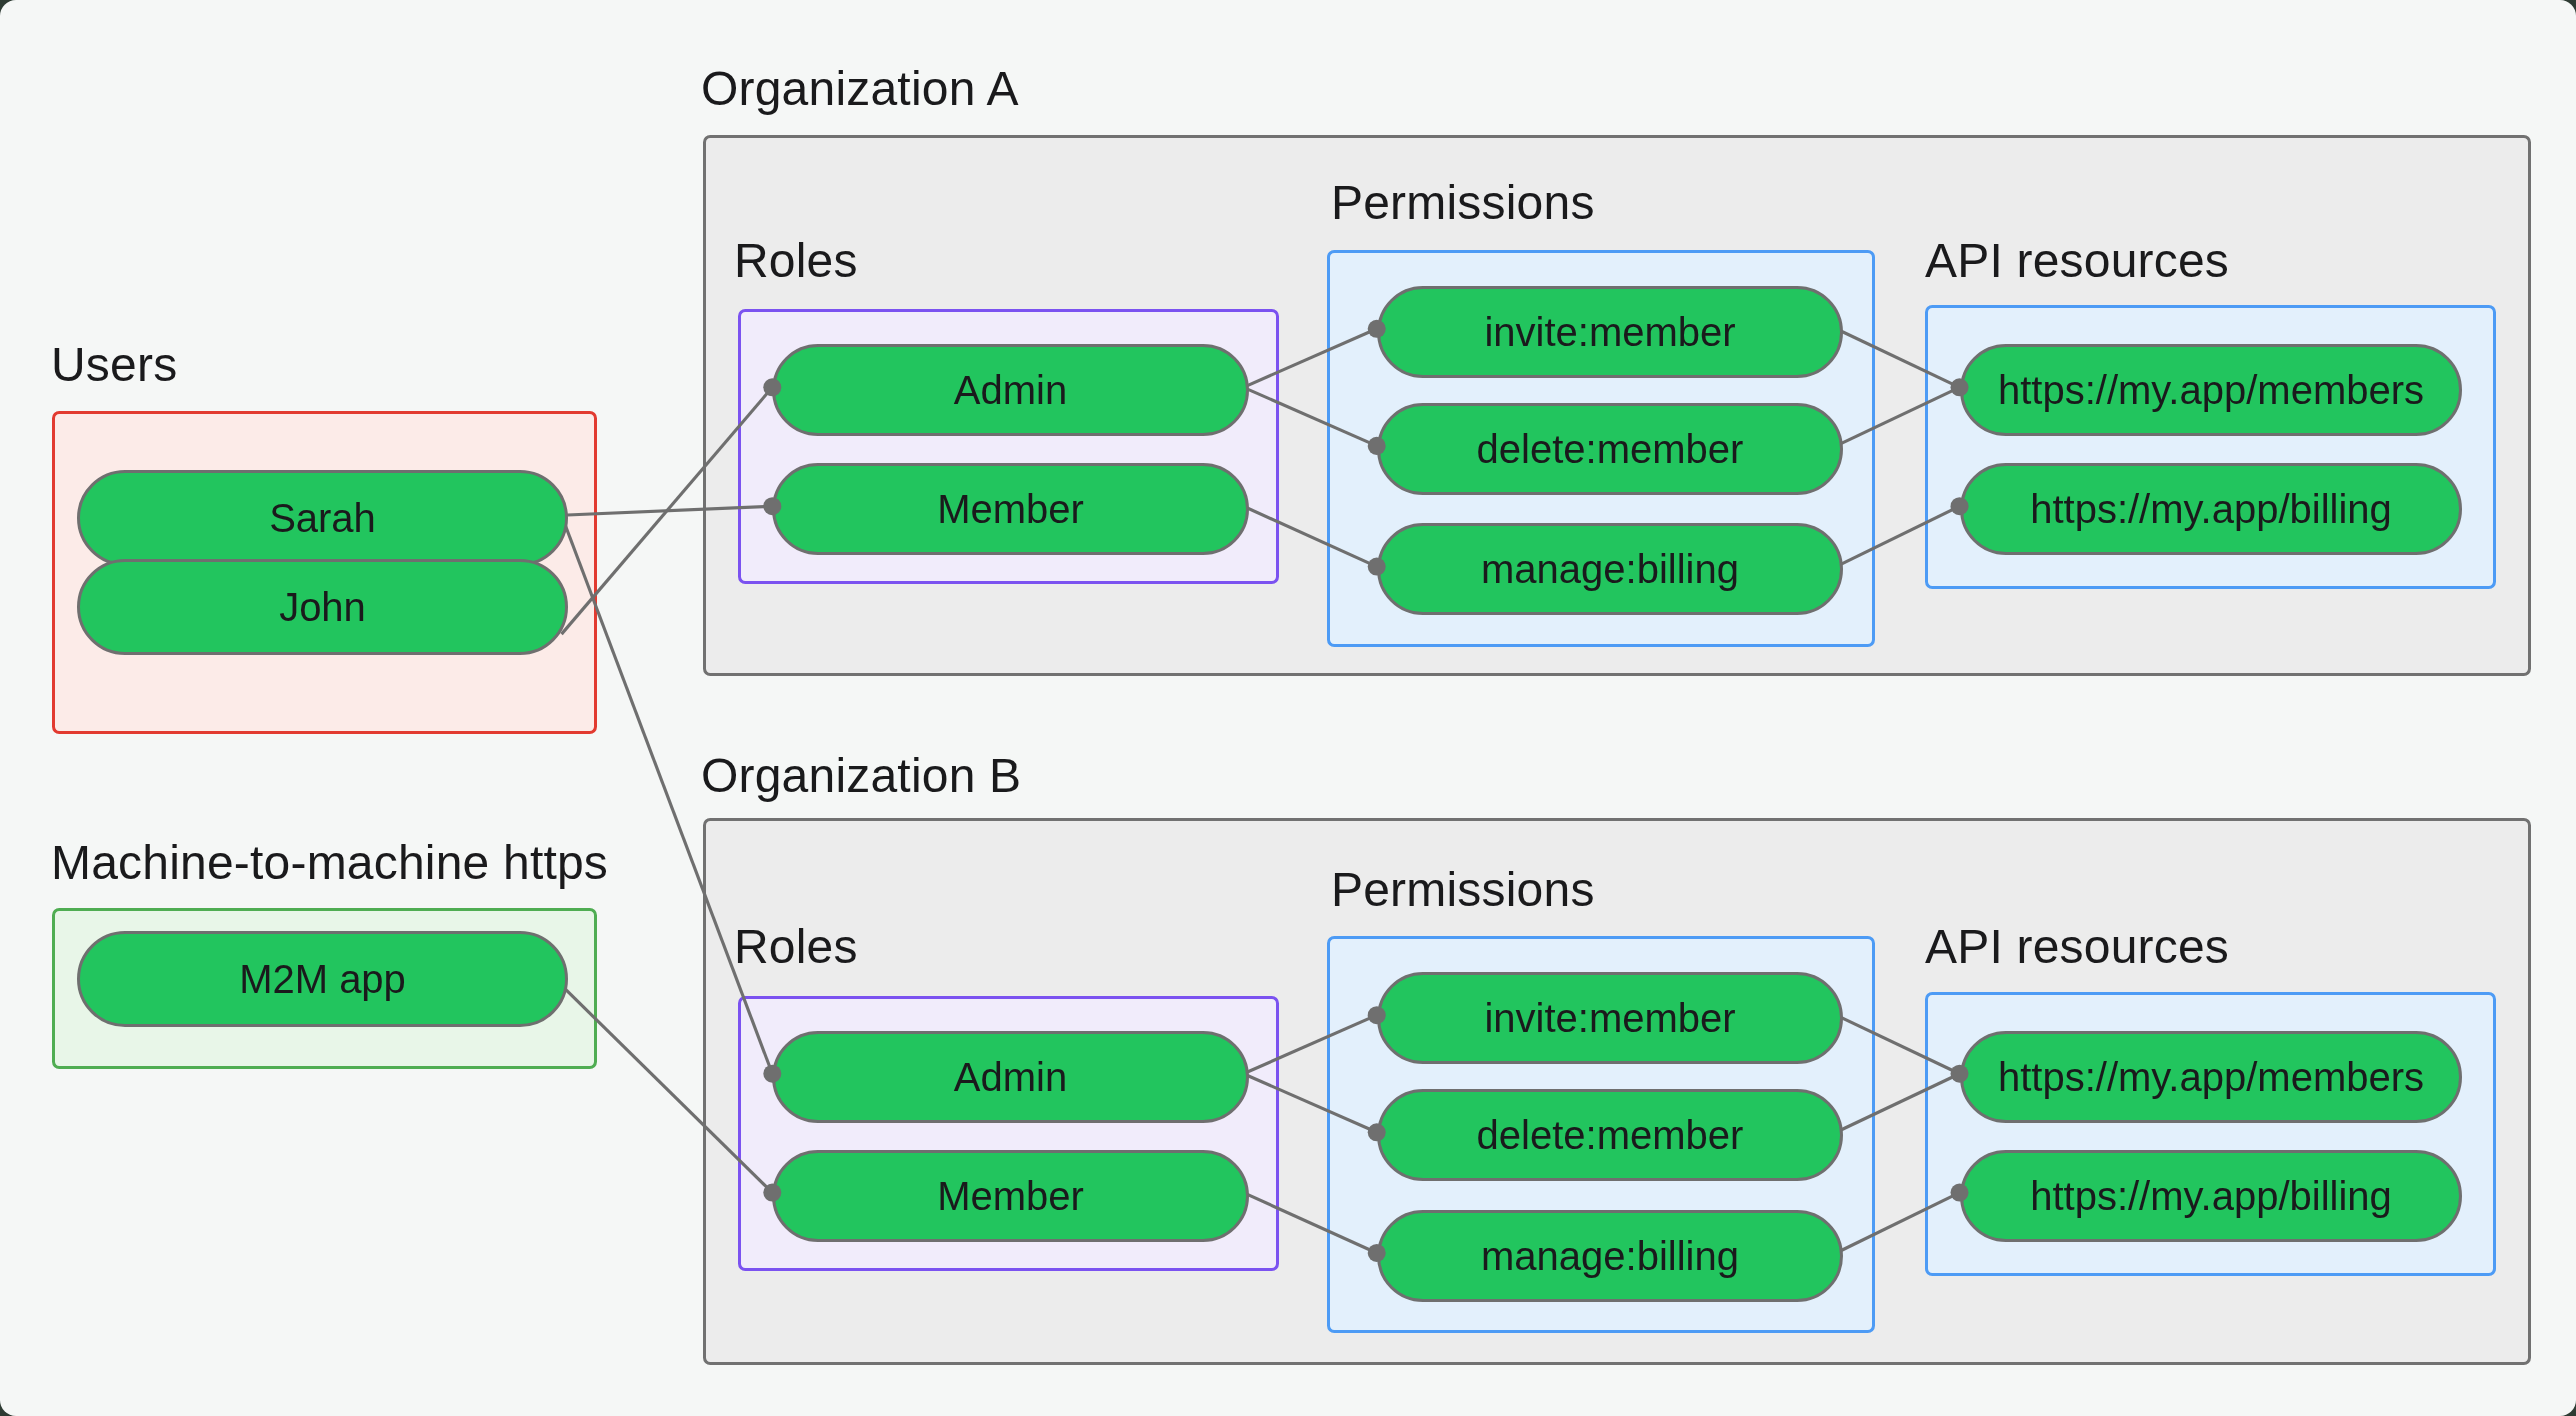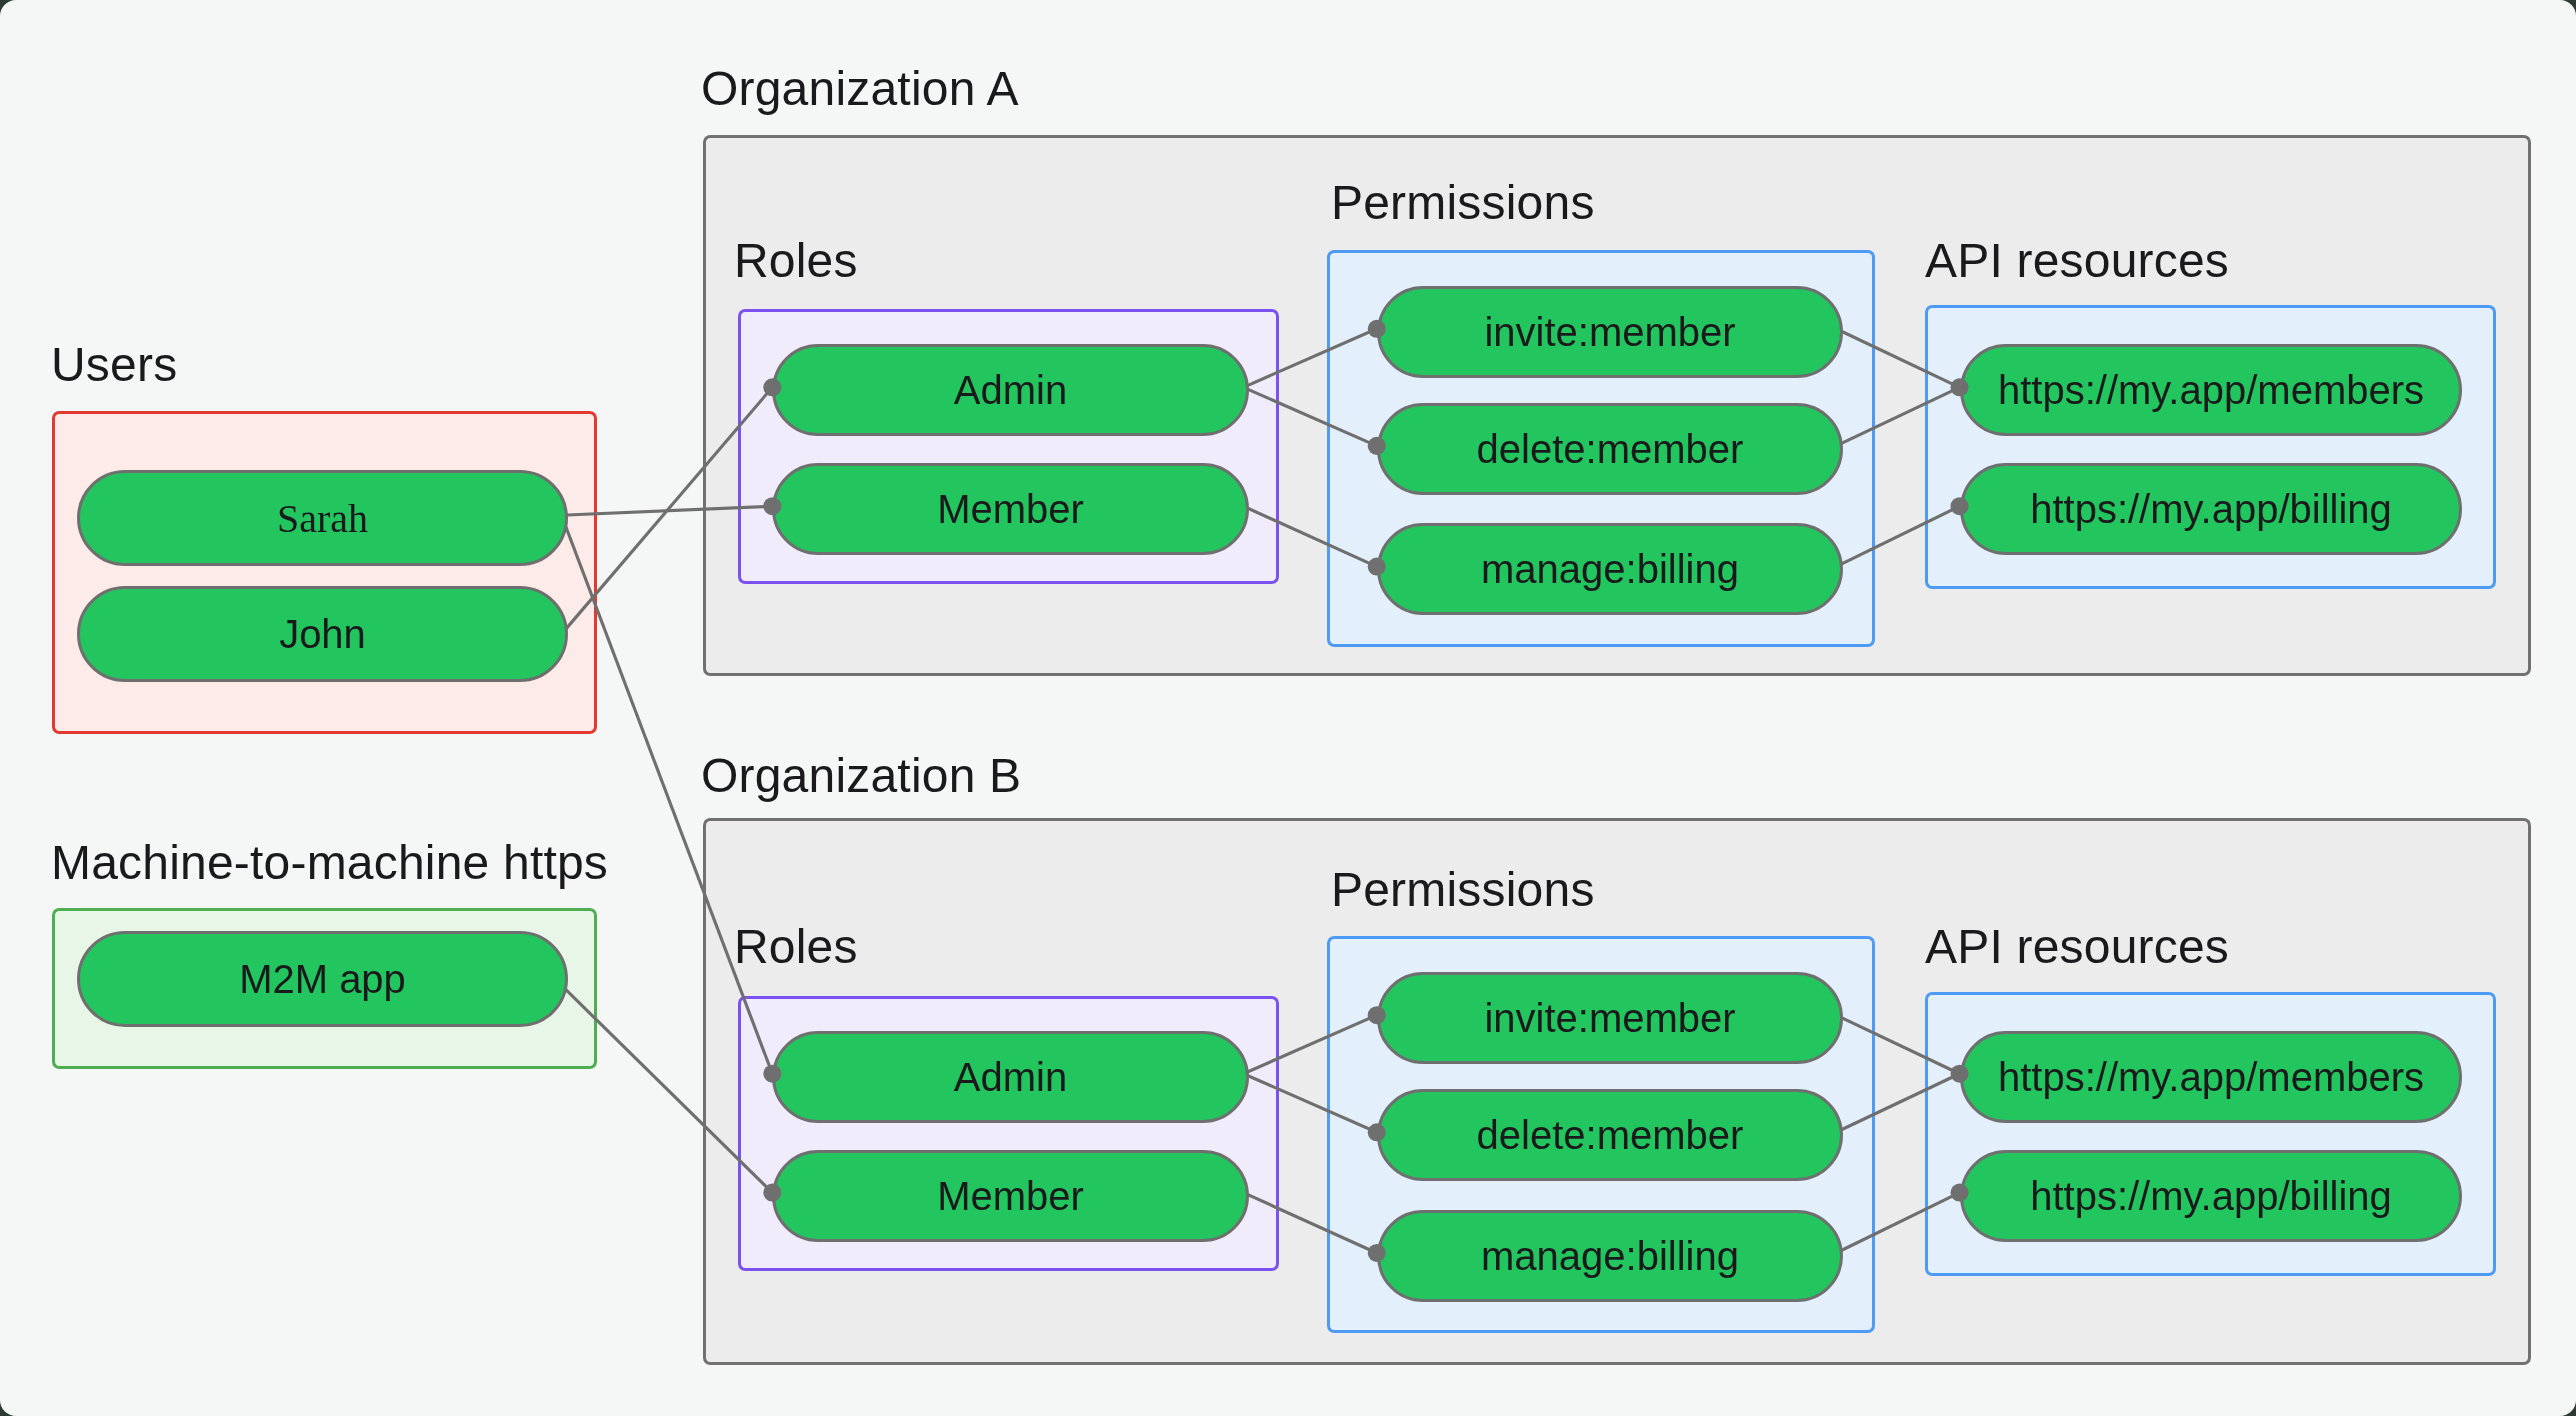--- a/index.html
+++ b/index.html
@@ -37,24 +37,24 @@
 </style>
 </head>
 <body>
 
 <div class="page">
 
   <div class="lbl" style="left:51px;top:335px;">Users</div>
 
   <div class="groupbox users-box" style="left:52px;top:411px;width:539px;height:317px;"></div>
 
-  <div class="pill" style="left:77px;top:470px;width:485px;height:90px;font-family:Liberation Serif, serif;">
+  <div class="pill" style="left:77px;top:470px;width:485px;height:90px;">
     <span>Sarah</span>
   </div>
-  <div class="pill" style="left:77px;top:586px;width:485px;height:90px;">
+  <div class="pill" style="left:77px;top:559px;width:485px;height:90px;">
     <span>John</span>
   </div>
 
   <div class="lbl" style="left:51px;top:833px;">Machine-to-machine https</div>
 
   <div class="groupbox m2m-box" style="left:52px;top:908px;width:539px;height:155px;"></div>
 
   <div class="pill" style="left:77px;top:931px;width:485px;height:90px;">
     <span>M2M app</span>
   </div>

